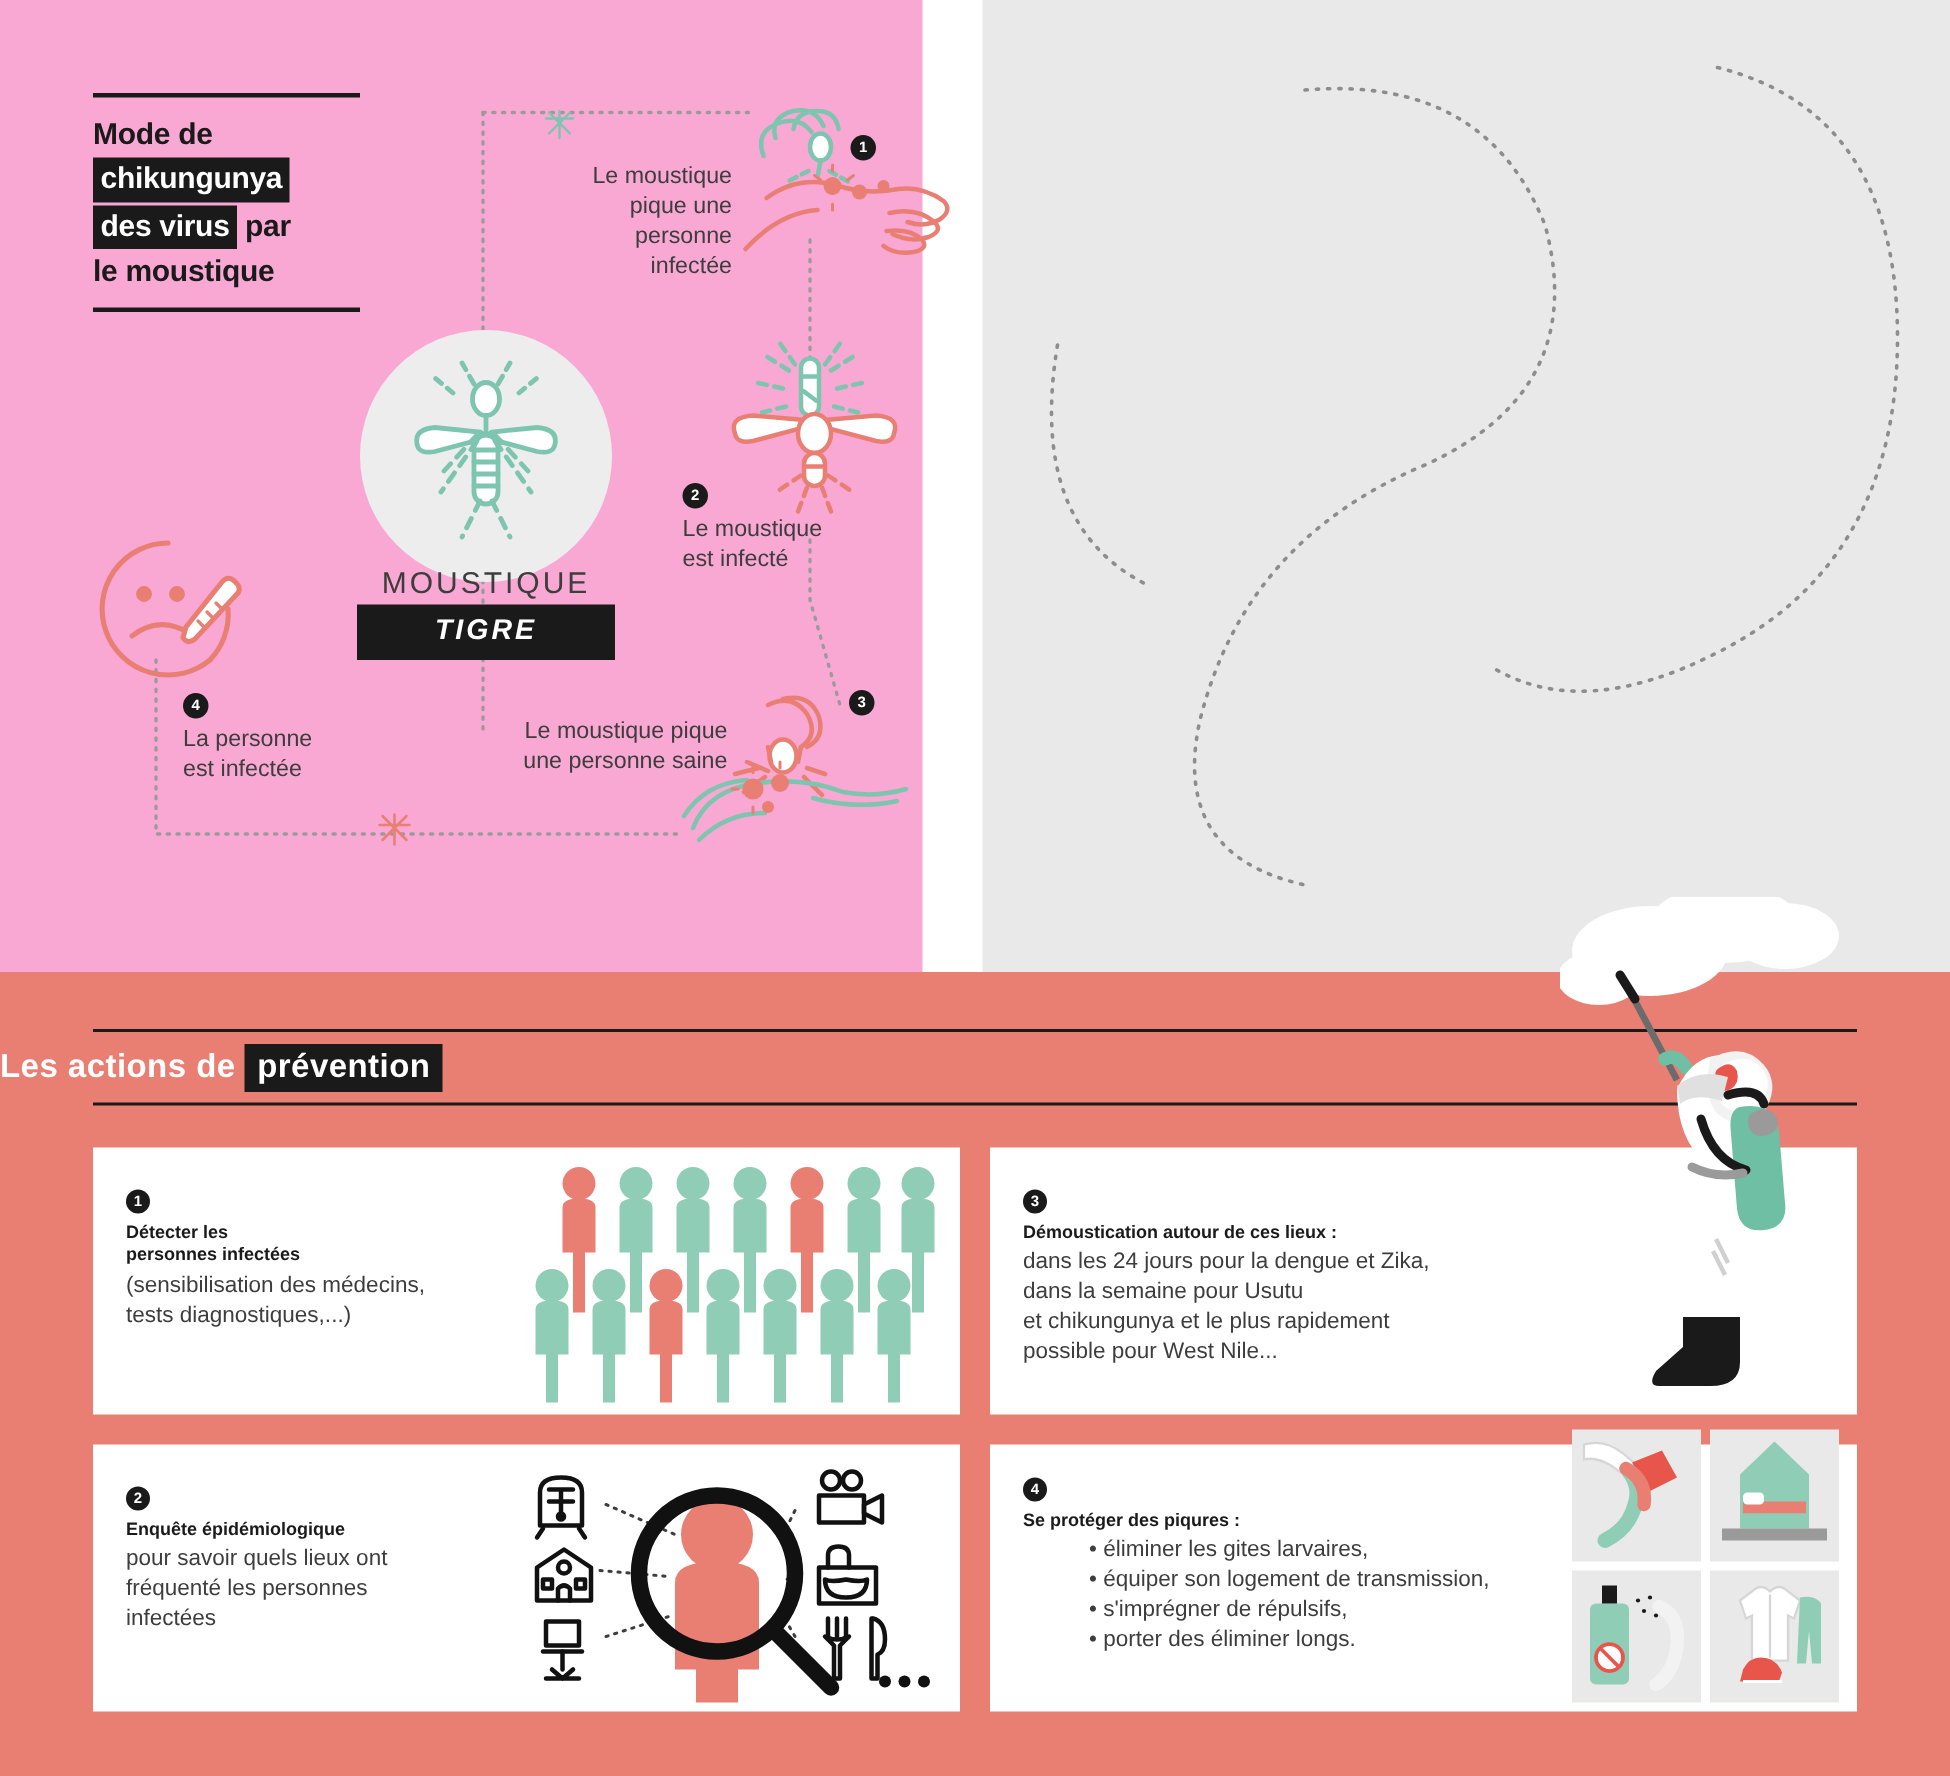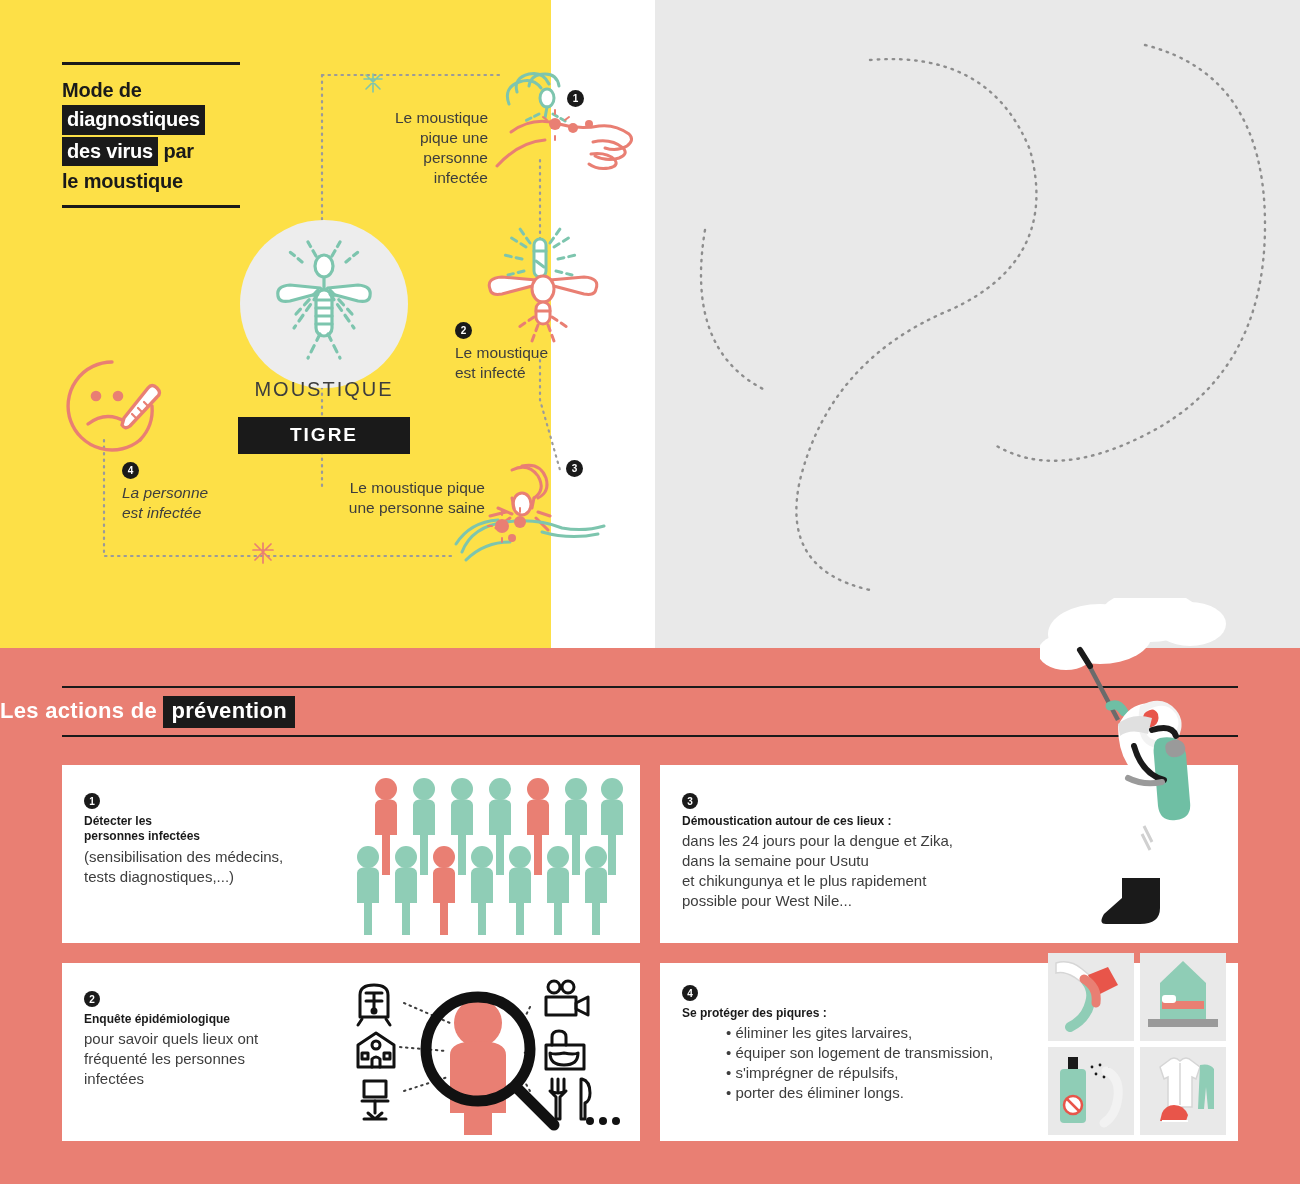--- a/index.html
+++ b/index.html
@@ -6,22 +6,22 @@
   html, body {
     width: 1300px; height: 1184px;
     font-family: "Liberation Sans", sans-serif;
     background: #ffffff;
     overflow: hidden;
   }
   #root { position: relative; width: 1300px; height: 1184px; }
 
   
   .panel-left {
-    position: absolute; left: 0; top: 0; width: 551px; height: 648px;
-    background: #fde047;
+    position: absolute; left: 0; top: 0; width: 615px; height: 648px;
+    background: #f9a8d4;
   }
   .panel-right {
     position: absolute; left: 655px; top: 0; width: 645px; height: 648px;
     background: #e9e9e9;
   }
 
   
   .head-block { position: absolute; left: 62px; top: 62px; width: 230px; }
   .rule { height: 3px; background: #1a1a1a; width: 178px; }
   .head-lines { margin: 12px 0 10px 0; }
@@ -30,22 +30,22 @@
   .hl.row2, .hl.row3 { margin-top: 2px; }
 
   
   .moustique-circle {
     position: absolute; left: 240px; top: 220px; width: 168px; height: 168px;
     border-radius: 50%; background: #ededed;
   }
   .moustique-cap { position: absolute; left: 238px; top: 378px; width: 172px; text-align: center; }
   .moustique-cap .t1 { font-size: 20px; color: #3d3d3d; letter-spacing: 2px; }
   .moustique-cap .t2 {
-    margin-top: 16px; background: #1a1a1a; color: #ffffff;
-    font-size: 19px; font-weight: bold; letter-spacing: 2px; padding: 7px 0 8px 0;
+    margin-top: 2px; background: #1a1a1a; color: #ffffff;
+    font-size: 19px; font-weight: bold; letter-spacing: 2px; padding: 7px 0 8px 0; font-style: italic;
   }
 
   
   .step { position: absolute; }
   .badge {
     width: 17px; height: 17px; border-radius: 50%; background: #1a1a1a;
     color: #ffffff; font-size: 10px; font-weight: bold;
     display: flex; align-items: center; justify-content: center;
   }
   .steptxt { font-size: 15.5px; color: #3d3d3d; line-height: 1.3; }
@@ -94,21 +94,21 @@
 <body>
 
 <div id="root">
 
   <div class="panel-left">
 
     <div class="head-block">
       <div class="rule"></div>
       <div class="head-lines">
         <div class="hl"><span>Mode de</span></div>
-        <div class="hl row2"><span class="hi">diagnostiques</span></div>
+        <div class="hl row2"><span class="hi">chikungunya</span></div>
         <div class="hl row3"><span class="hi">des virus</span><span> par</span></div>
         <div class="hl row3"><span>le moustique</span></div>
       </div>
       <div class="rule"></div>
     </div>
 
     <svg style="position:absolute;left:0;top:0;" width="655" height="648">
       <path d="M 322 75 L 500 75" stroke="#9a9a9a" stroke-width="2.2" fill="none" stroke-dasharray="1.5 5" stroke-linecap="round"></path>
       <path d="M 322 75 L 322 490" stroke="#9a9a9a" stroke-width="2.2" fill="none" stroke-dasharray="1.5 5" stroke-linecap="round"></path>
       <path d="M 540 160 L 540 250" stroke="#9a9a9a" stroke-width="2.2" fill="none" stroke-dasharray="1.5 5" stroke-linecap="round"></path>
@@ -232,21 +232,21 @@
         <path d="M78 82 a44 44 0 0 0 12 -34"></path>
         <circle cx="34" cy="38" r="3.6" fill="#e97f73"></circle>
         <circle cx="56" cy="38" r="3.6" fill="#e97f73"></circle>
         <path d="M26 66 q18 -14 38 -2"></path>
         <path d="M62 60 L86 30 q4 -5 9 0 q5 5 0 9 L68 68 q-5 4 -8 -1 z" fill="#fff"></path>
         <path d="M70 56 L74 60 M76 50 L80 54 M82 44 L86 48" stroke-width="2.2"></path>
       </g>
     </svg>
     <div class="step step4">
       <div class="badge">4</div>
-      <div class="steptxt" style="white-space:pre-line;font-style:italic;">La personne
+      <div class="steptxt" style="white-space:pre-line;">La personne
 est infectée</div>
     </div>
 
     <svg style="position:absolute;left:360px;top:70px;" width="26" height="26">
       <g stroke="#7dc5ae" stroke-width="1.6" fill="none" stroke-linecap="round">
         <path d="M13 4 L13 22 M4 9 L22 9 M6 5 L20 19 M20 5 L6 19"></path>
       </g>
     </svg>
     <svg style="position:absolute;left:250px;top:540px;" width="26" height="26">
       <g stroke="#e97f73" stroke-width="1.7" fill="none" stroke-linecap="round">

